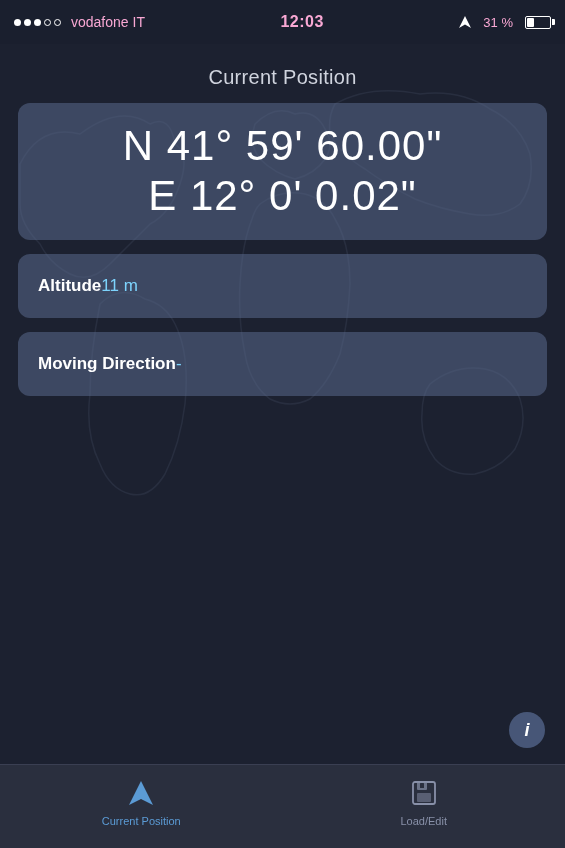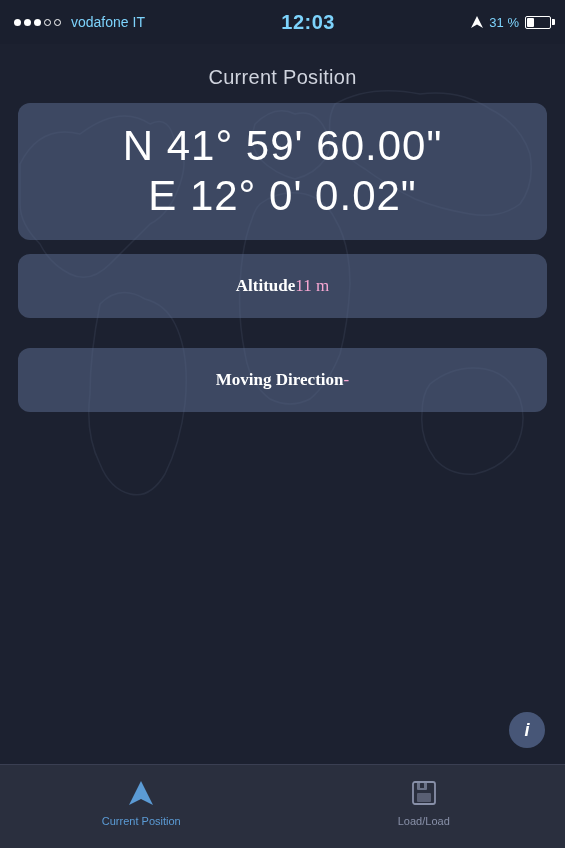--- a/index.html
+++ b/index.html
@@ -17,21 +17,21 @@
     
     .status-bar {
       height: 44px;
       background: #1a1f2e;
       display: flex;
       align-items: center;
       justify-content: space-between;
       padding: 0 14px;
       font-size: 14px;
       font-weight: 500;
-      color: #7dd3fc;
+      color: #f9a8d4;
     }
     .status-left {
       display: flex;
       align-items: center;
       gap: 4px;
     }
     .signal-dots {
       display: flex;
       gap: 3px;
       align-items: center;
@@ -41,28 +41,28 @@
       height: 7px;
       border-radius: 50%;
     }
     .dot.filled { background: #fff; }
     .dot.empty { background: transparent; border: 1.5px solid #fff; }
     .carrier {
       margin-left: 6px;
       font-size: 14px;
     }
     .status-center {
-      font-size: 20px;
+      font-size: 16px;
       font-weight: 600;
       letter-spacing: 0.5px;
     }
     .status-right {
       display: flex;
       align-items: center;
-      gap: 6px;
+      gap: 12px;
       font-size: 13px;
     }
     .nav-arrow {
       width: 12px;
       height: 12px;
     }
     .battery-container {
       display: flex;
       align-items: center;
       gap: 3px;
@@ -154,47 +154,45 @@
     
     .info-box {
       width: 100%;
       background: rgba(90, 105, 140, 0.55);
       border-radius: 12px;
       padding: 16px 20px;
       margin-bottom: 14px;
     }
     .info-row {
       display: flex;
-      justify-content: center;
+      justify-content: flex-start;
       align-items: center;
       padding: 6px 0;
-      font-family: Liberation Serif, serif;
     }
     .info-row + .info-row {
       border-top: 1px solid rgba(255,255,255,0.1);
     }
     .info-label {
       font-size: 17px;
       font-weight: 700;
       color: #fff;
     }
     .info-value {
       font-size: 17px;
       font-weight: 400;
-      color: #f9a8d4;
+      color: #7dd3fc;
     }
 
     
     .dir-box {
       width: 100%;
       background: rgba(90, 105, 140, 0.55);
       border-radius: 12px;
       padding: 16px 20px;
       margin-bottom: 14px;
-      margin-top: 16px;
     }
 
     
     .info-btn {
       position: absolute;
       bottom: 100px;
       right: 20px;
       width: 36px;
       height: 36px;
       border-radius: 50%;
@@ -339,16 +337,16 @@
 
   <div class="tab-item">
     <div class="tab-icon">
       <svg width="28" height="28" viewBox="0 0 28 28">
         <rect x="3" y="3" width="22" height="22" rx="2" fill="none" stroke="#8890a8" stroke-width="1.8"></rect>
         <rect x="7" y="3" width="10" height="8" rx="1" fill="#8890a8" opacity="0.7"></rect>
         <rect x="7" y="14" width="14" height="9" rx="1" fill="#8890a8" opacity="0.5"></rect>
         <rect x="10" y="4" width="4" height="5" rx="0.5" fill="#2a2f3e"></rect>
       </svg>
     </div>
-    <span class="tab-label">Load/Load</span>
+    <span class="tab-label">Load/Edit</span>
   </div>
 
 </div>
 
 </body></html>

